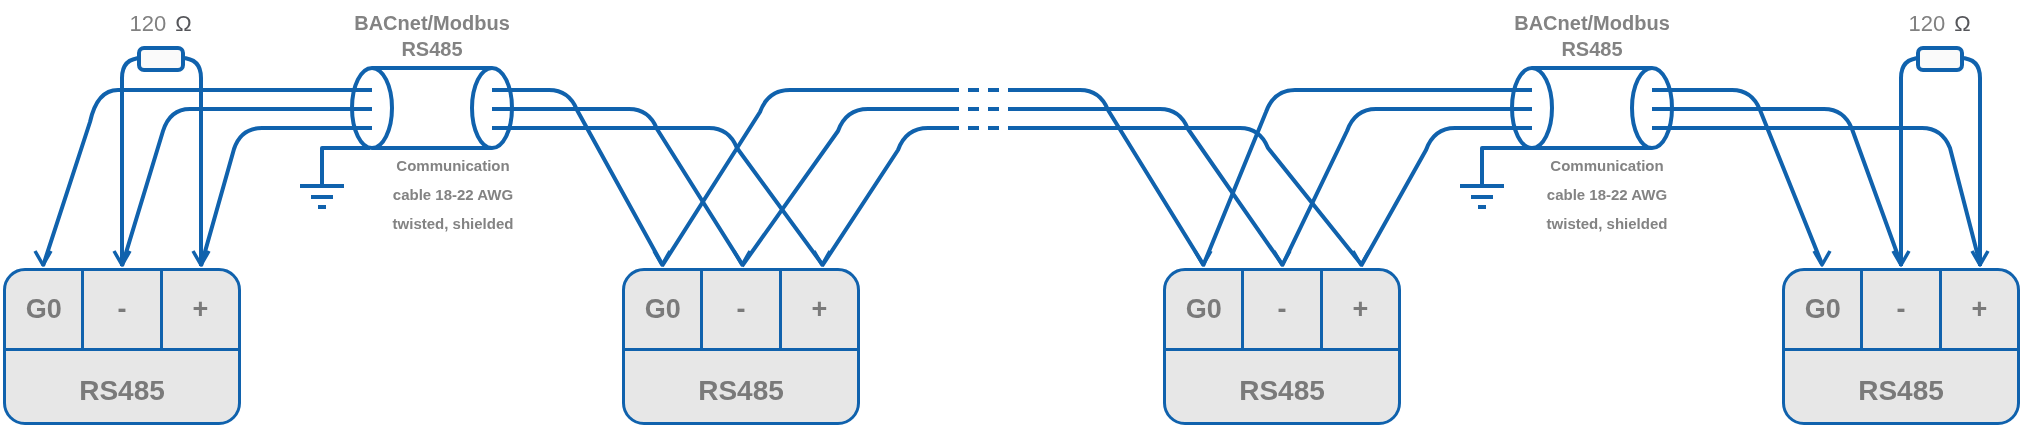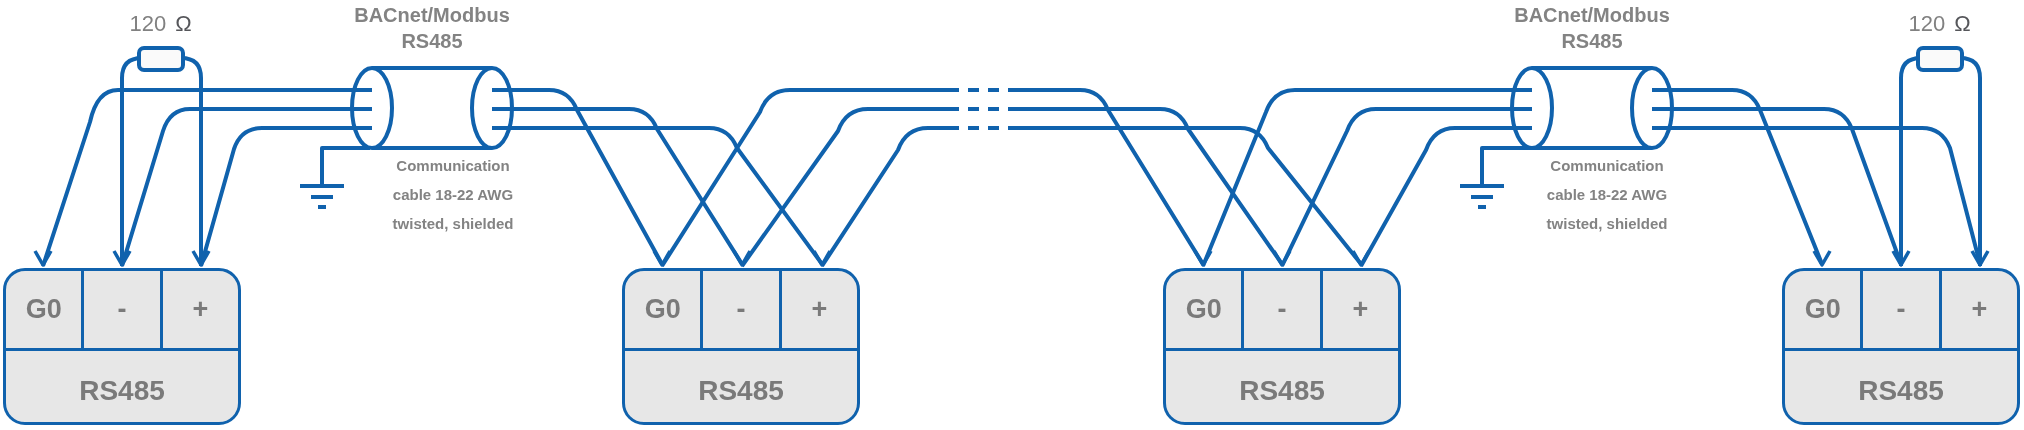--- a/index.html
+++ b/index.html
@@ -31,21 +31,21 @@
 
   
   .res-label{
     position:absolute;top:11px;width:140px;text-align:center;
     font-size:22px;color:#818181;white-space:nowrap;
   }
   .res-label .omega{
     color:#55565a;background:#ffffff;padding:1px 5px;margin-left:4px;
   }
   .bus-title{
-    position:absolute;top:2px;width:260px;text-align:center;
+    position:absolute;top:10px;width:260px;text-align:center;
     font-size:20px;line-height:26px;font-weight:bold;color:#838383;
   }
   .cable-note{
     position:absolute;top:151px;width:260px;text-align:center;
     font-size:15px;line-height:29px;font-weight:bold;color:#838383;
   }
 </style>
 </head>
 <body>
 

